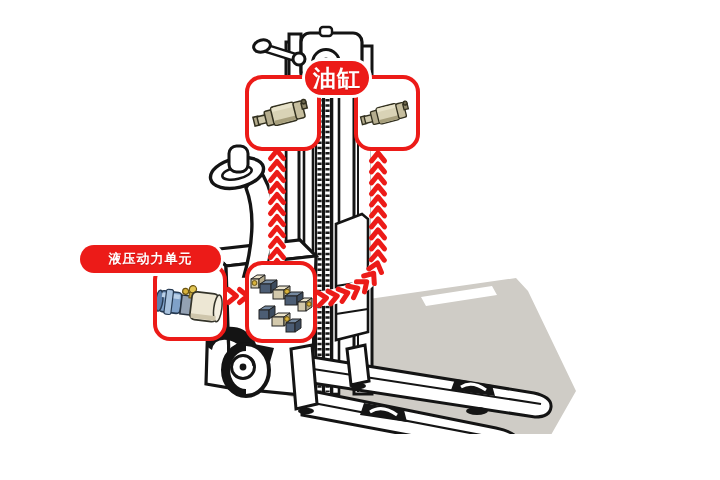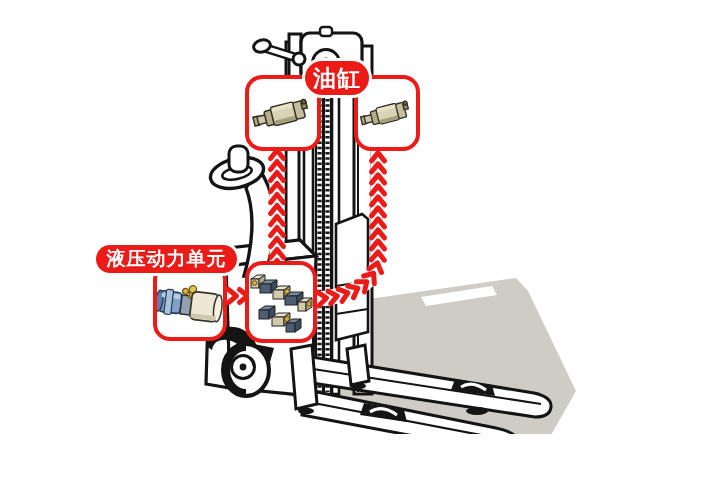--- a/index.html
+++ b/index.html
@@ -14,21 +14,21 @@
     display:flex;align-items:center;justify-content:center;box-sizing:border-box;
   }
   .pill{
     position:absolute;z-index:20;background:#EC1B18;color:#ffffff;
     border-radius:17px;box-shadow:0 0 0 3px #ffffff;
     display:flex;align-items:center;justify-content:center;
     font-weight:bold;box-sizing:border-box;white-space:nowrap;
     letter-spacing:1px;text-shadow:0 1px 0 rgba(120,0,0,.25);
   }
   #pill-cylinder{left:305px;top:61px;width:64px;height:34px;font-size:23px;}
-  #pill-power{left:96px;top:245px;width:141px;height:28px;font-size:19px;border-radius:14px;}
+  #pill-power{left:80px;top:245px;width:141px;height:28px;font-size:13px;border-radius:14px;}
   #pill-valve{left:288px;top:320px;width:96px;height:27px;font-size:19px;border-radius:13px;}
   #box-cyl-left{left:245px;top:75px;width:76px;height:76px;}
   #box-cyl-right{left:354px;top:75px;width:66px;height:76px;}
   #box-power{left:153px;top:263px;width:74px;height:78px;}
   #box-valve{left:245px;top:261px;width:72px;height:82px;}
 </style>
 </head>
 <body>
 
 <div class="stage">

